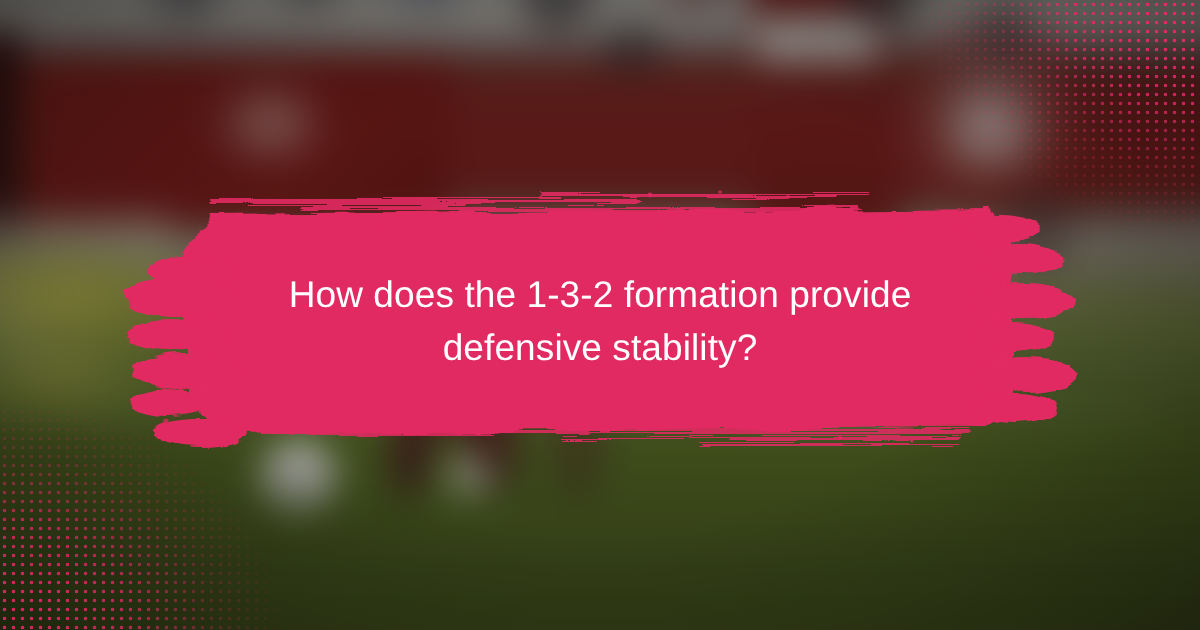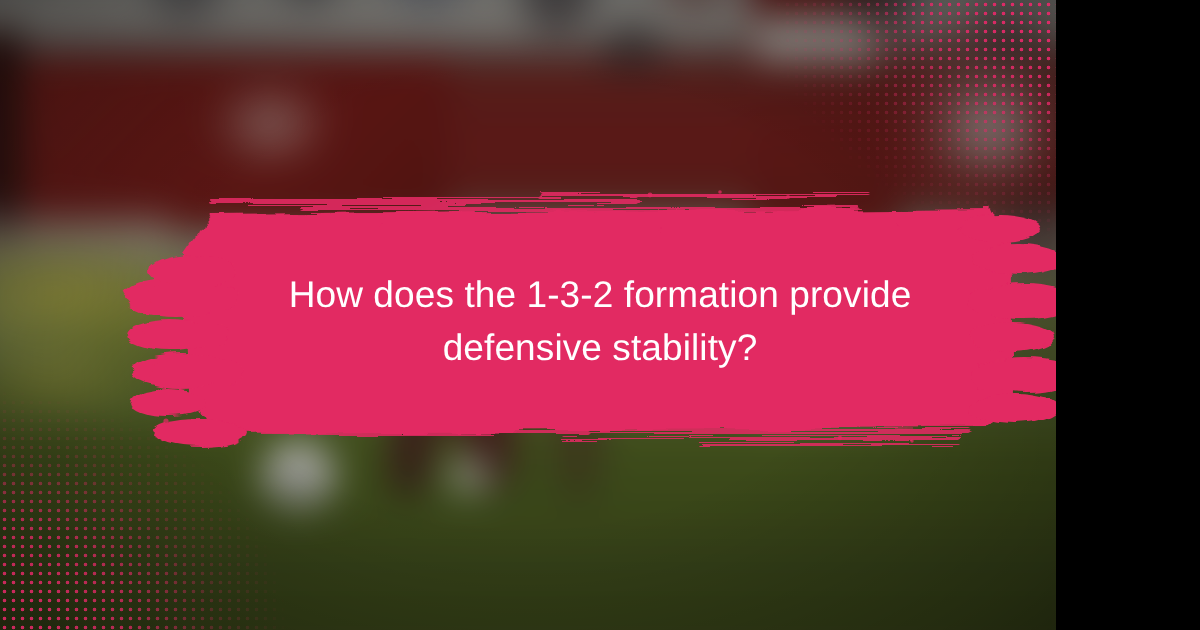--- a/index.html
+++ b/index.html
@@ -8,21 +8,21 @@
     padding: 0;
     background: #000;
   }
   body {
     font-family: "Liberation Sans", sans-serif;
   }
 
   
   .canvas {
     position: relative;
-    width: 1056px;
+    width: 1200px;
     height: 630px;
     overflow: hidden;
     background: #3b82f6;
   }
 
   
   .bg-photo {
     position: absolute;
     inset: -40px;
     overflow: hidden;

